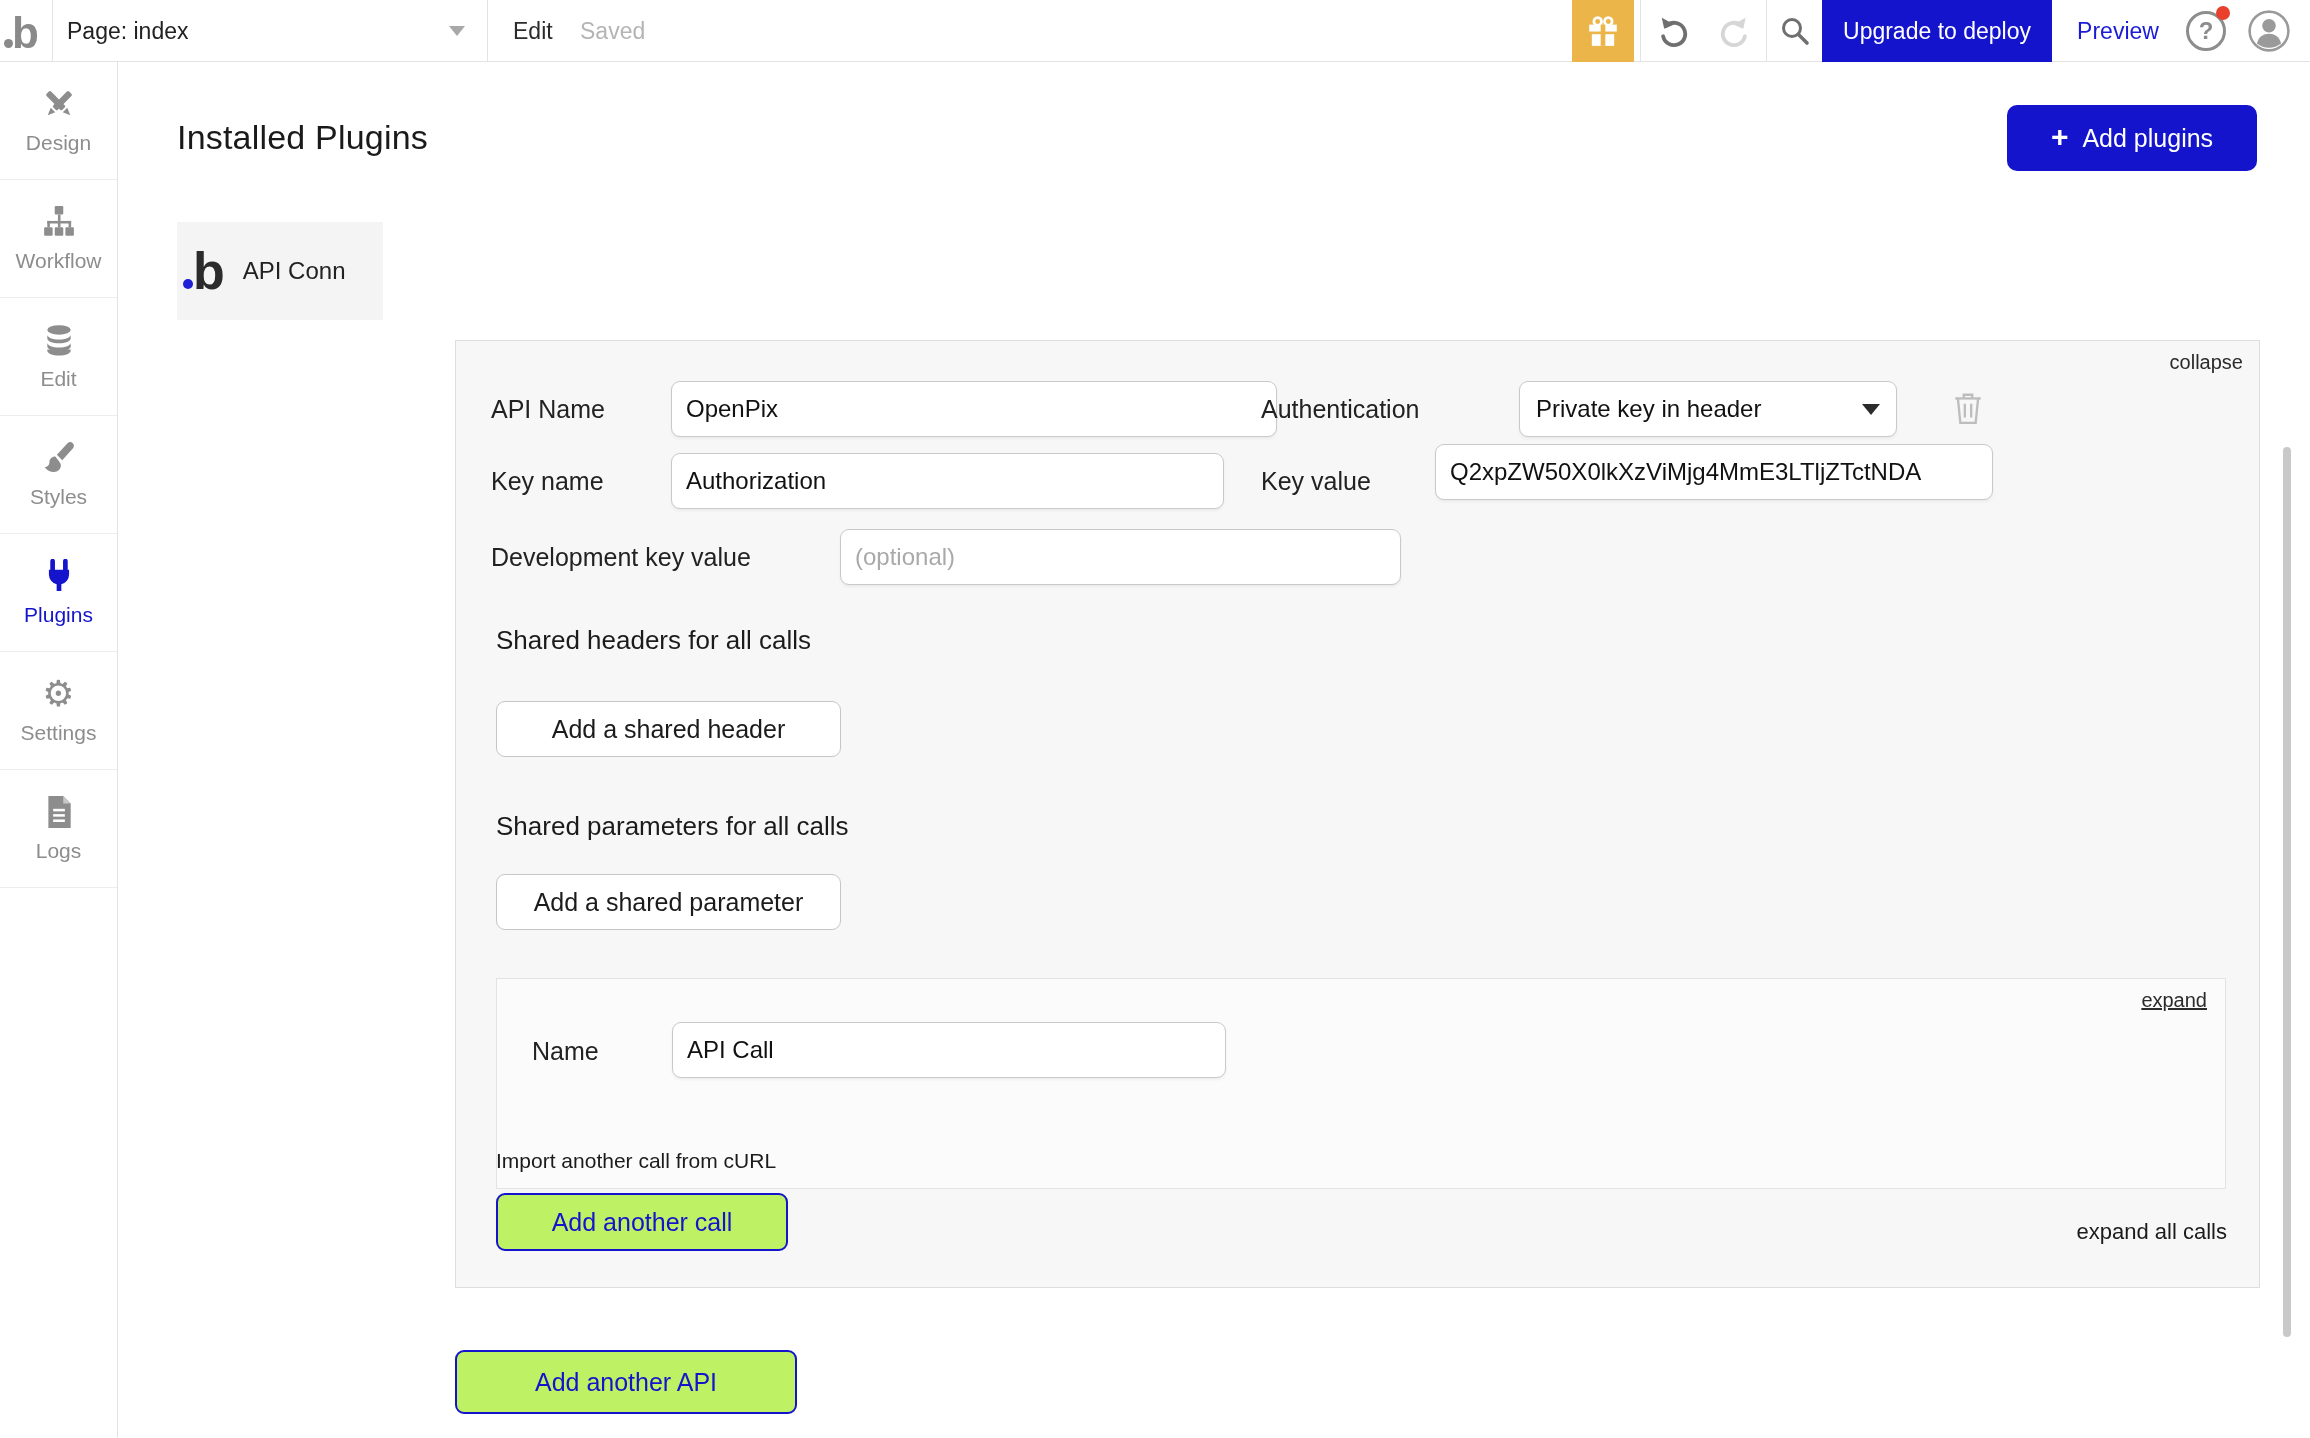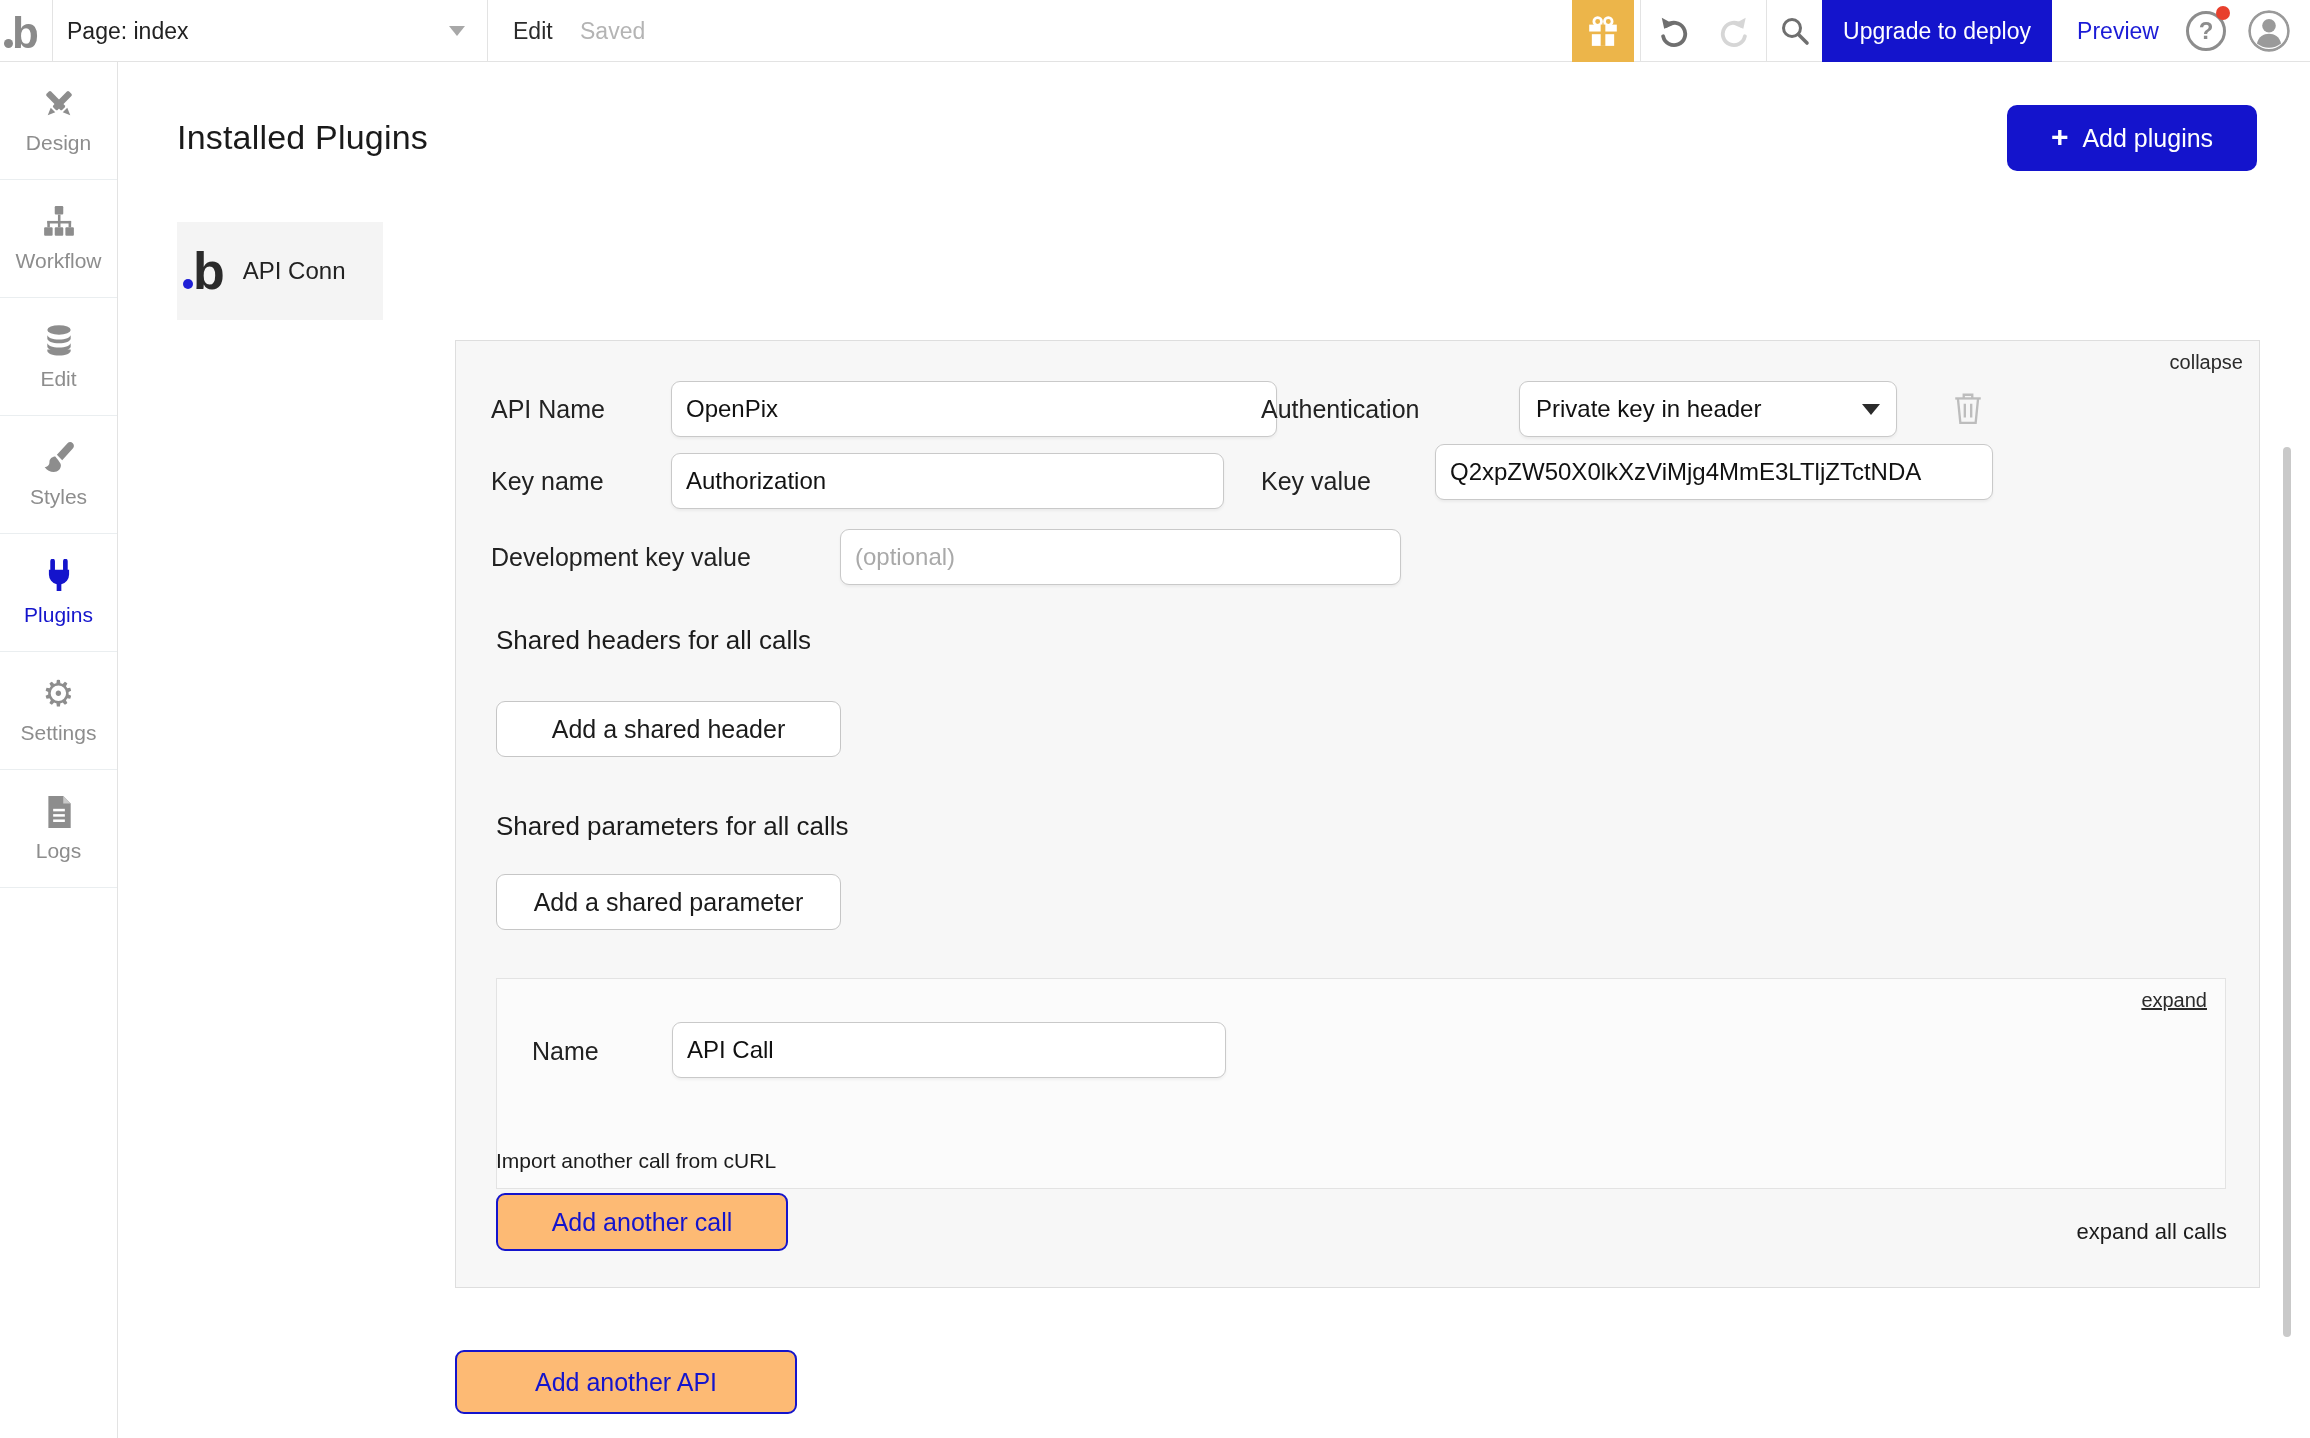--- a/index.html
+++ b/index.html
@@ -56,21 +56,21 @@
   .fld-label { font-size:25px; color:#222; }
   .txt { height:56px; border:1px solid #c9c9c9; border-radius:9px; background:#fff; font-size:24px; color:#111; padding:0 14px; font-family:inherit; box-shadow:0 2px 3px rgba(0,0,0,0.05); outline:none; }
   .txt::placeholder { color:#a9a9a9; }
   .select { height:56px; border:1px solid #c9c9c9; border-radius:9px; background:#fff; display:flex; align-items:center; justify-content:space-between; padding:0 16px; font-size:24px; color:#111; cursor:pointer; box-shadow:0 2px 3px rgba(0,0,0,0.05); }
   .select .sel-caret { width:0; height:0; border-left:9px solid transparent; border-right:9px solid transparent; border-top:11px solid #2b2b2b; }
   .gray-btn { background:#fff; border:1px solid #c6c6c6; border-radius:9px; font-size:25px; color:#1b1b1b; display:flex; align-items:center; justify-content:center; cursor:pointer; font-family:inherit; }
   .section-title { font-size:26px; color:#1b1b1b; }
   #call-panel { left:40px; top:637px; width:1730px; height:211px; background:#fbfbfb; border:1px solid #e3e3e3; }
   #expand-link { right:18px; top:10px; text-decoration:underline; }
   #import-curl { left:40px; top:808px; font-size:21px; color:#1b1b1b; cursor:pointer; }
-  .blue-outline-btn { background:#fdba74; border:2px solid #1414cc; border-radius:9px; color:#1414cc; font-size:25px; display:flex; align-items:center; justify-content:center; cursor:pointer; font-family:inherit; }
+  .blue-outline-btn { background:#bef264; border:2px solid #1414cc; border-radius:9px; color:#1414cc; font-size:25px; display:flex; align-items:center; justify-content:center; cursor:pointer; font-family:inherit; }
   #expand-all { right:32px; top:878px; font-size:22px; color:#1b1b1b; cursor:pointer; }
 
   #add-api-btn { left:455px; top:1350px; width:342px; height:64px; }
 
   #scroll-thumb { left:2283px; top:447px; width:8px; height:890px; background:#c9c9c9; border-radius:4px; cursor:pointer; }
 </style>
 </head>
 <body>
 
 <div id="screen">

